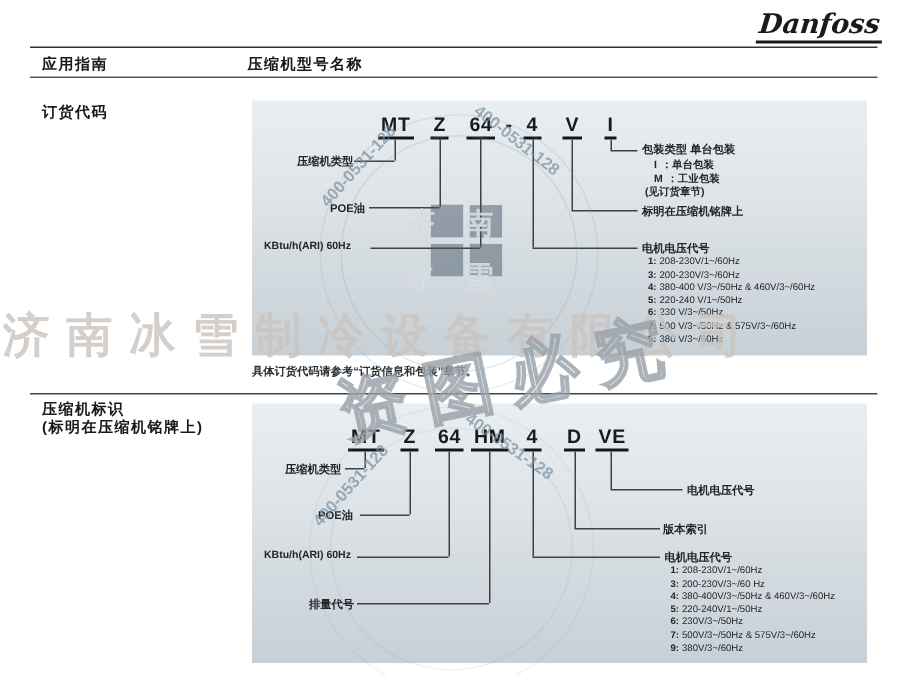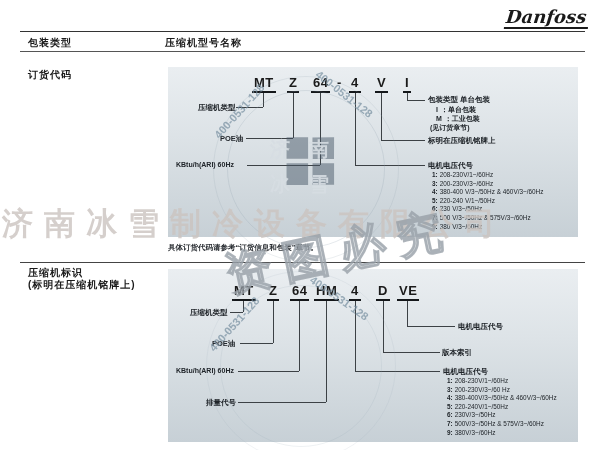--- a/index.html
+++ b/index.html
@@ -39,21 +39,21 @@
         color:rgba(72,88,103,0.5);transform:rotate(45deg);}
   .wm-ch{position:absolute;font-size:20px;font-weight:bold;color:rgba(214,221,226,0.9);}
 </style>
 </head>
 <body>
 
 <div class="page">
 
   <div class="logo">Danfoss</div>
   <div class="rule" style="top:31px;background:#333;"></div>
-  <div class="hdr-txt" style="left:28px;top:36px;">包装类型</div>
+  <div class="hdr-txt" style="left:28px;top:36px;">应用指南</div>
   <div class="hdr-txt" style="left:165px;top:36px;text-align:center;">压缩机型号名称</div>
   <div class="rule" style="top:51px;background:#555;"></div>
 
   <div class="sec-label" style="left:28px;top:68px;">订货代码</div>
 
   <div class="dbox" style="top:67px;height:170px;">
 
     <div class="codeseg" style="left:84px;top:8px;">MT</div>
     <div class="codeseg" style="left:119px;top:8px;">Z</div>
     <div class="codeseg" style="left:143px;top:8px;">64</div>

